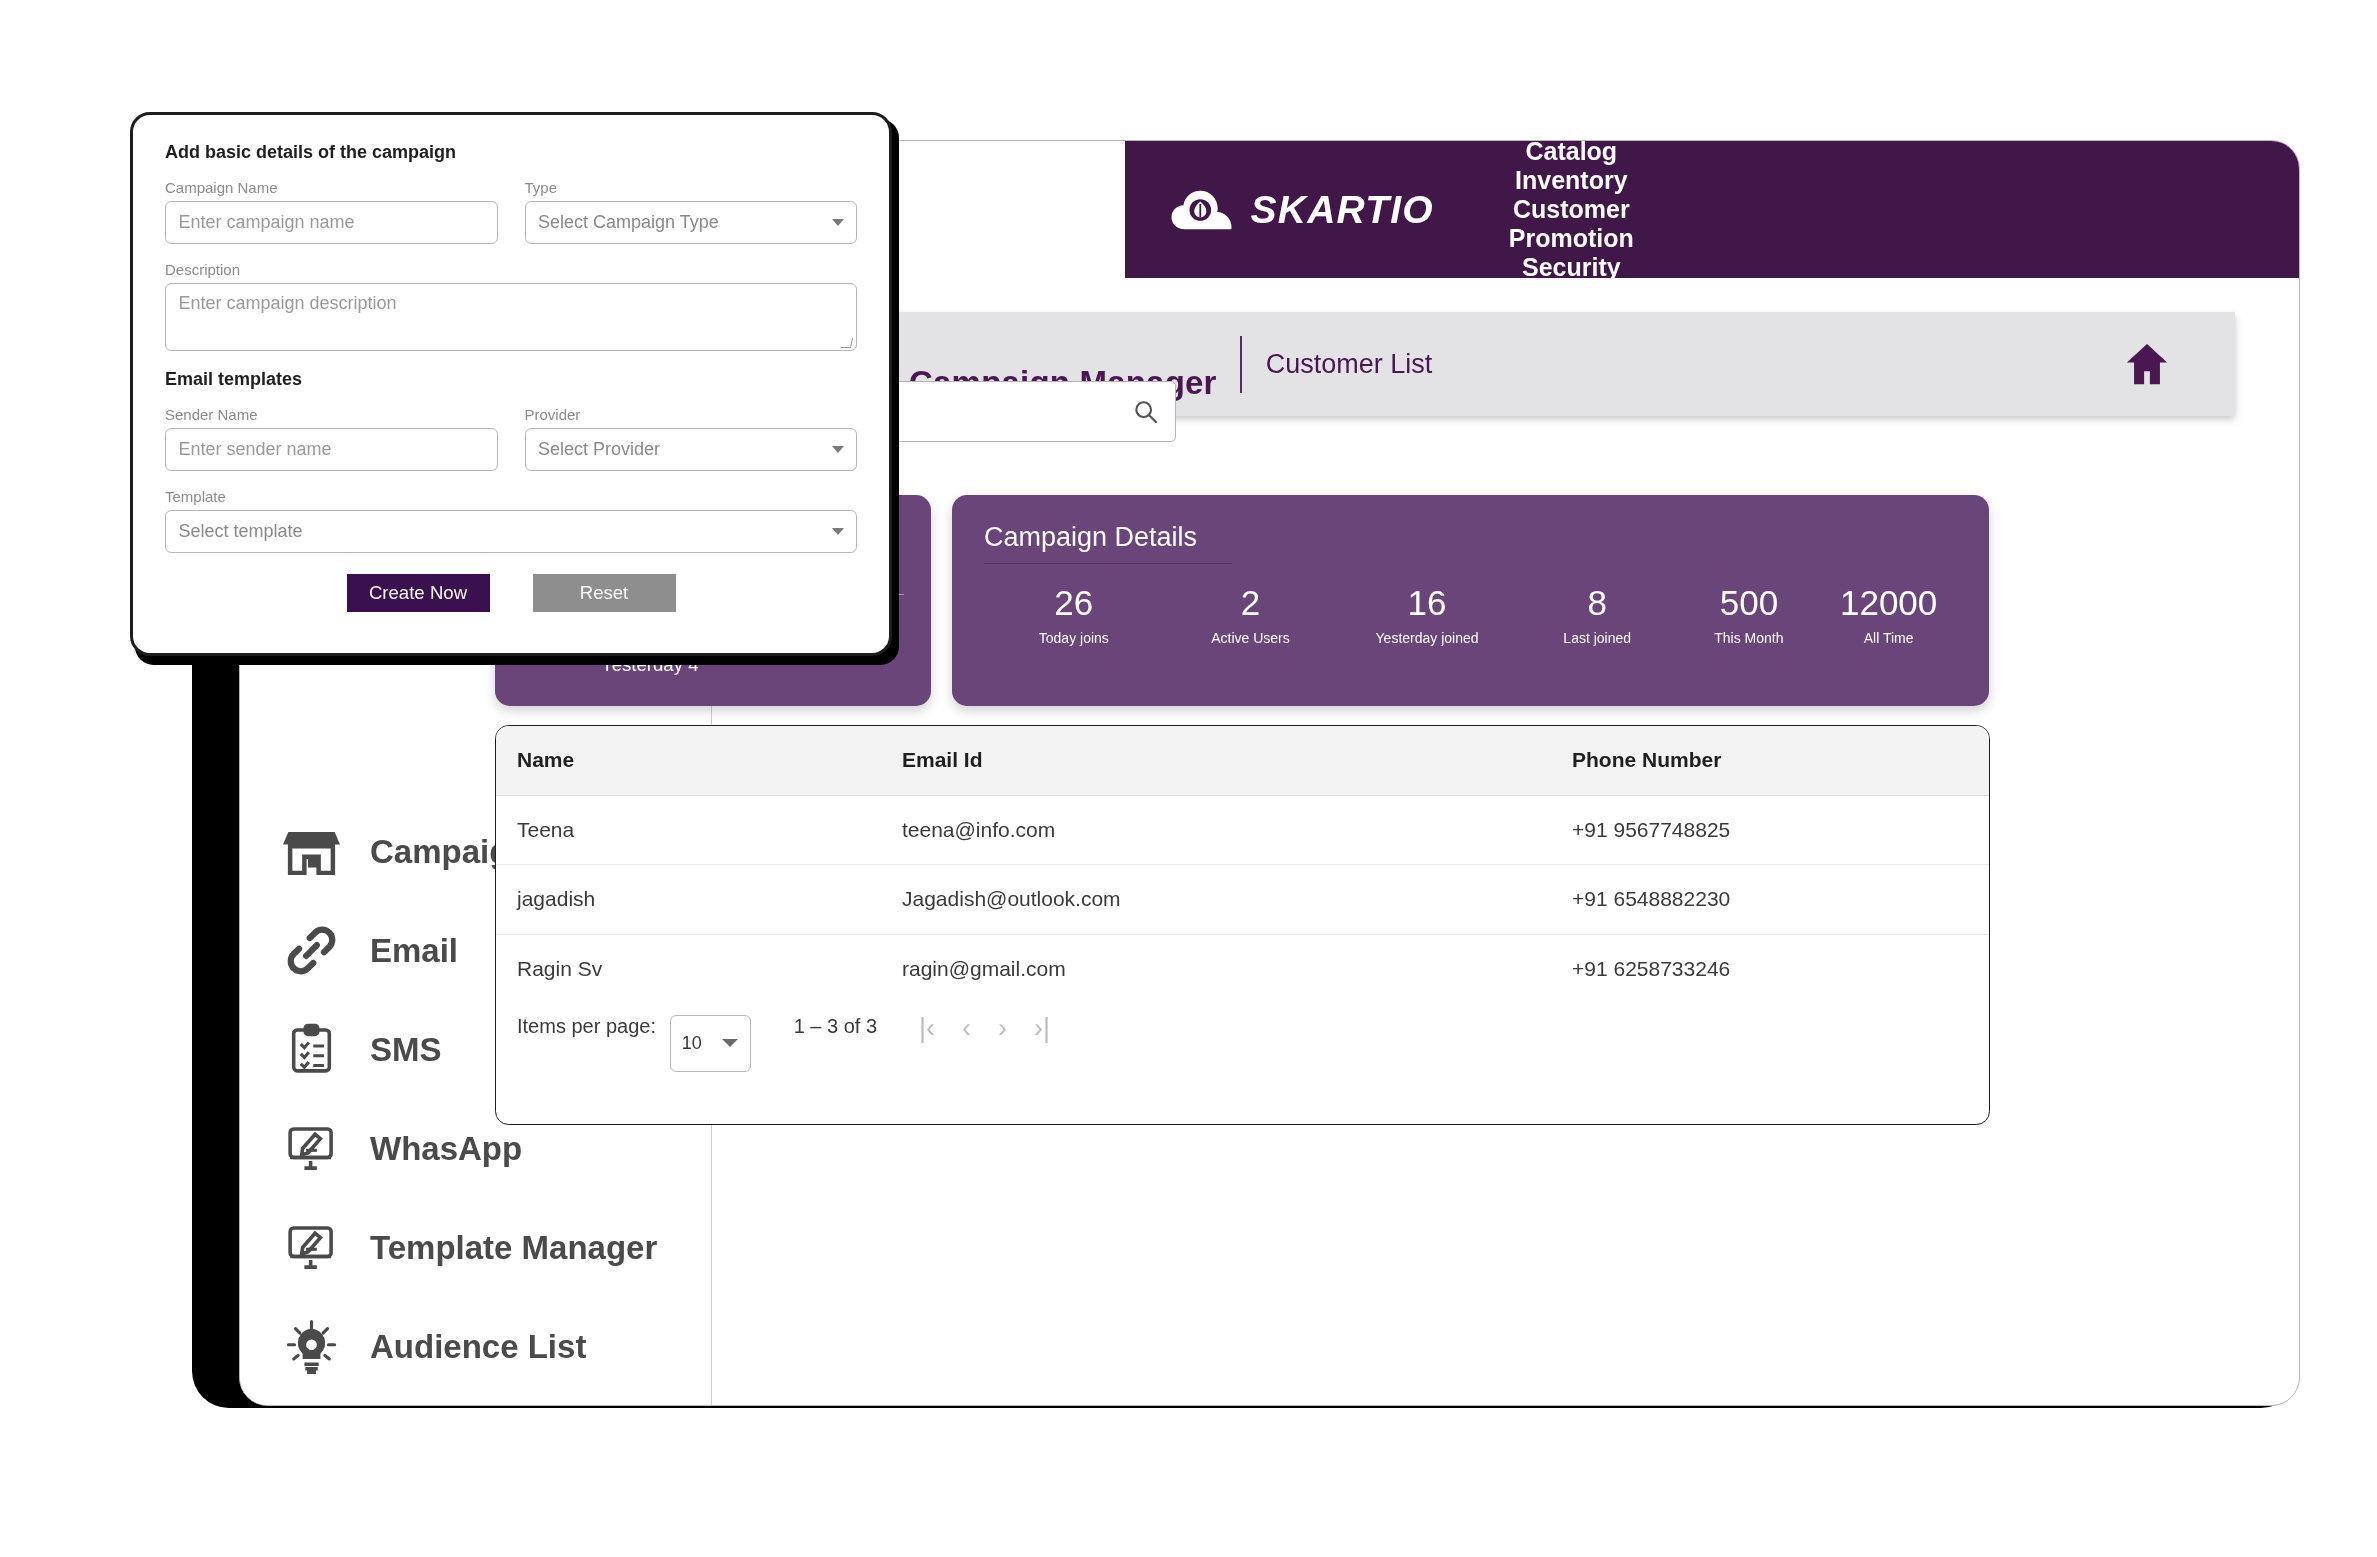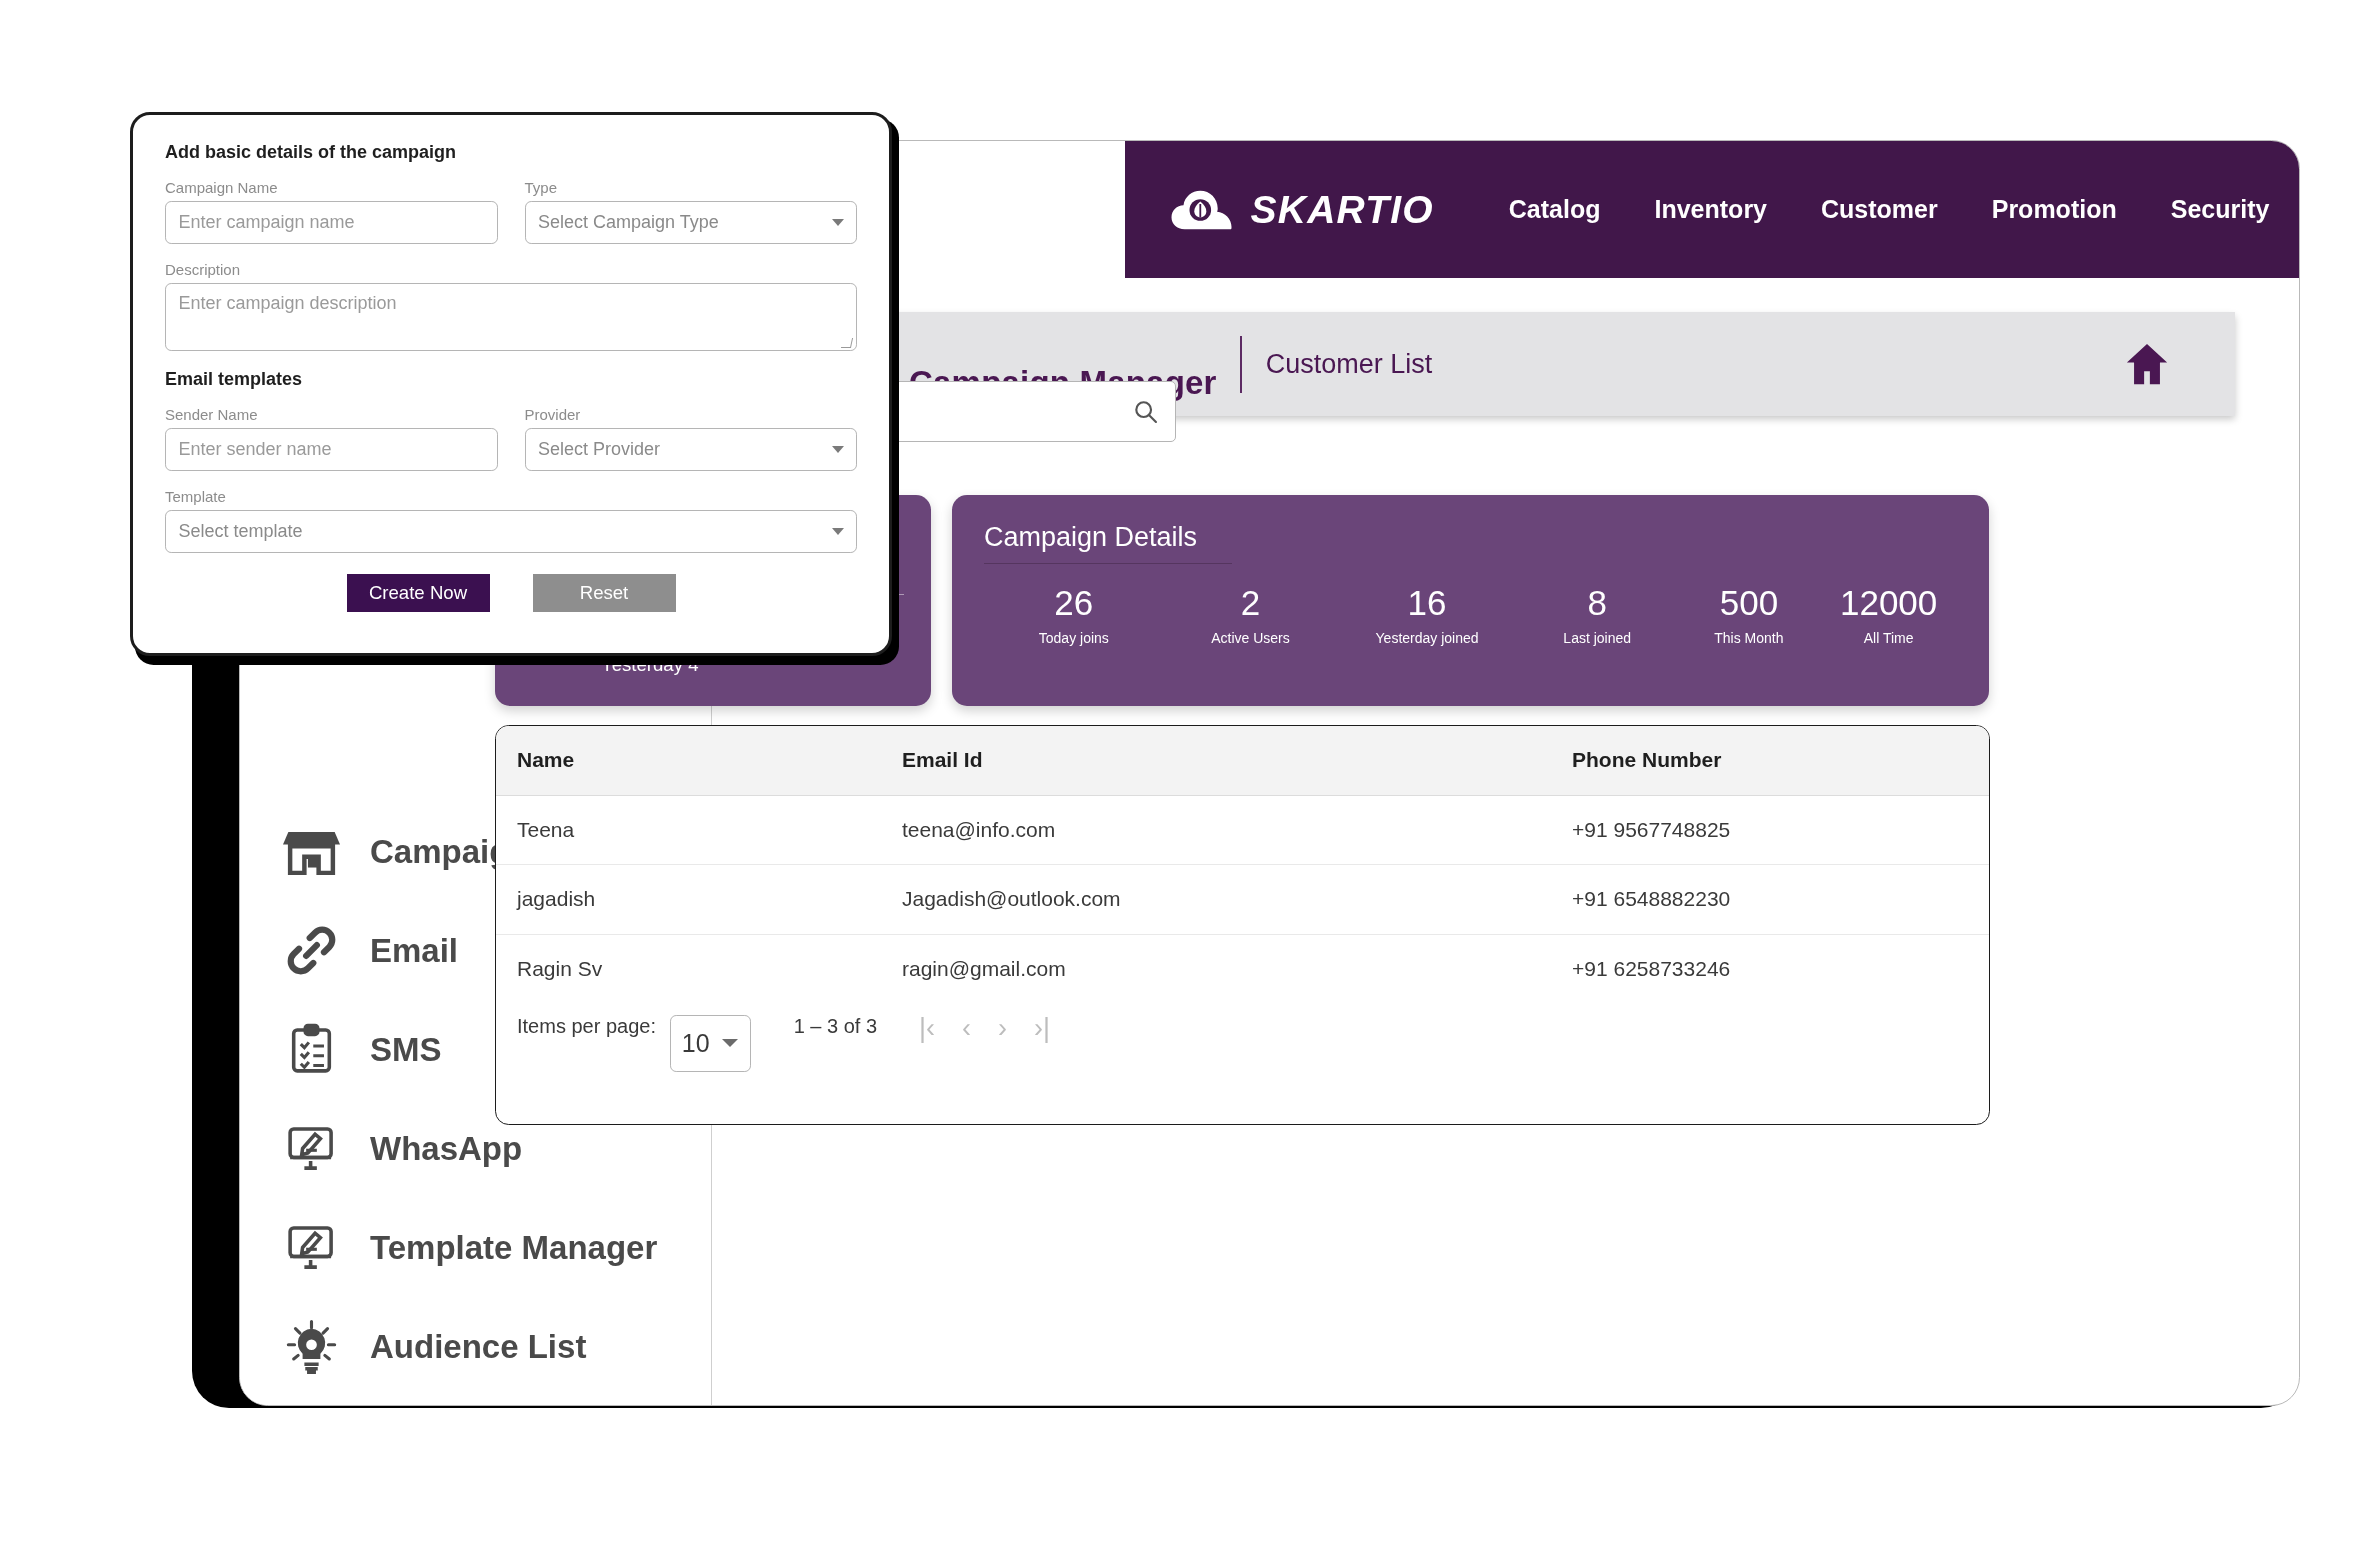--- a/index.html
+++ b/index.html
@@ -39,21 +39,21 @@
     display: flex; align-items: center;
     padding-left: 46px;
   }
   .brand { display:flex; align-items:center; gap: 18.6px; }
   .brand-cloud { width: 61px; height: 48px; display:block; }
   .brand-text {
     color:#ffffff; font-size: 39px; font-weight: 800;
     font-style: italic; letter-spacing: 1.2px;
     font-family:"Liberation Sans", sans-serif;
   }
-  .navlinks { display:flex; align-items:center; margin-left: 48px; }
+  .navlinks { display:flex; align-items:center; margin-left: 48px; flex-direction: column; }
   .navlink {
     color:#ffffff; font-size: 25px; font-weight: 700;
     padding: 0 27px; white-space: nowrap; cursor: pointer;
   }
 
   
   .titlebar {
     position: absolute;
     left: 642px; top: 171px;
     width: 1353px; height: 104px;
@@ -157,21 +157,21 @@
   .col-mail { width: 670px; }
 
   .pager { display:flex; align-items:flex-start; padding: 11.2px 0 0 21px; }
   .pager-lbl { font-size: 20px; color:#3a3a3a; }
   .ipp {
     margin-left: 13.7px; width: 81px; height: 57px;
     border: 1.2px solid #b5b5b5; border-radius: 6.2px;
     display:flex; align-items:center; justify-content:space-between;
     padding: 0 11.2px; cursor:pointer;
   }
-  .ipp span { font-size: 25px; color:#3a3a3a; }
+  .ipp span { font-size: 18px; color:#3a3a3a; }
   .caret { width:0;height:0;border-left:8px solid transparent;border-right:8px solid transparent;border-top:8.7px solid #6b6b6b; }
   .range { margin-left: 43px; font-size: 20px; color:#3a3a3a; }
   .pg-btns { display:flex; margin-left: 42px; gap: 27px; }
   .pg-btn { font-size: 27px; color:#bdbdbd; cursor:pointer; line-height:1; }
 
   
   .dlg-shadow {
     position:absolute; left: 135px; top: 119px;
     width: 764px; height: 546px;
     background:#000; border-radius: 18.6px;

